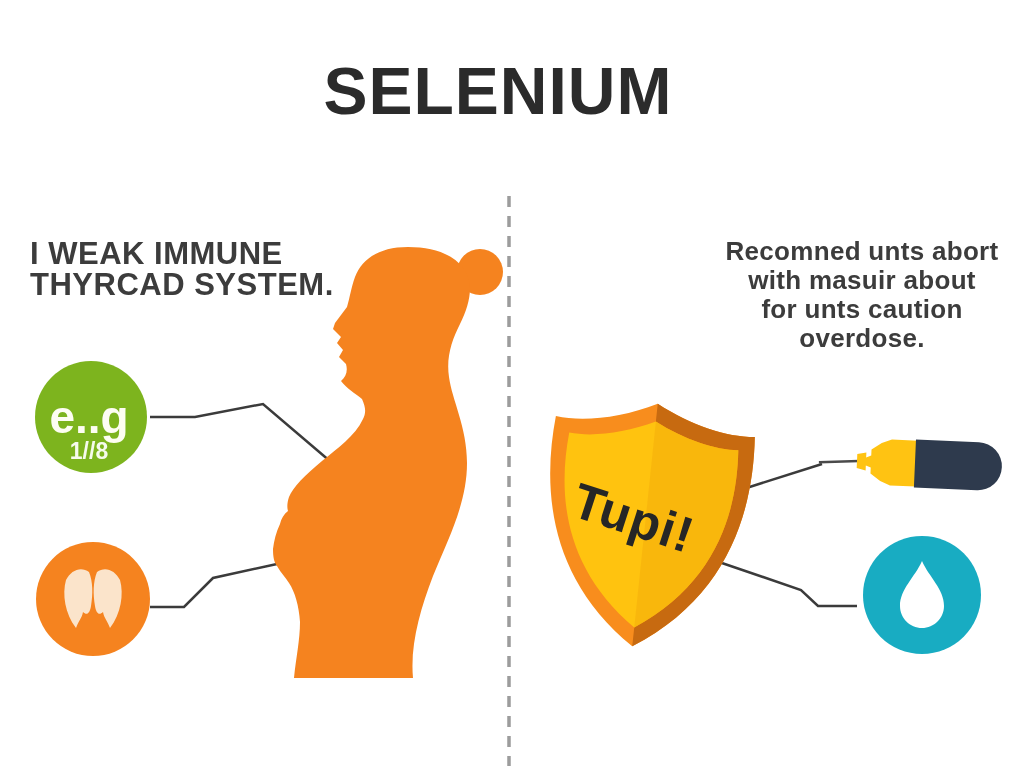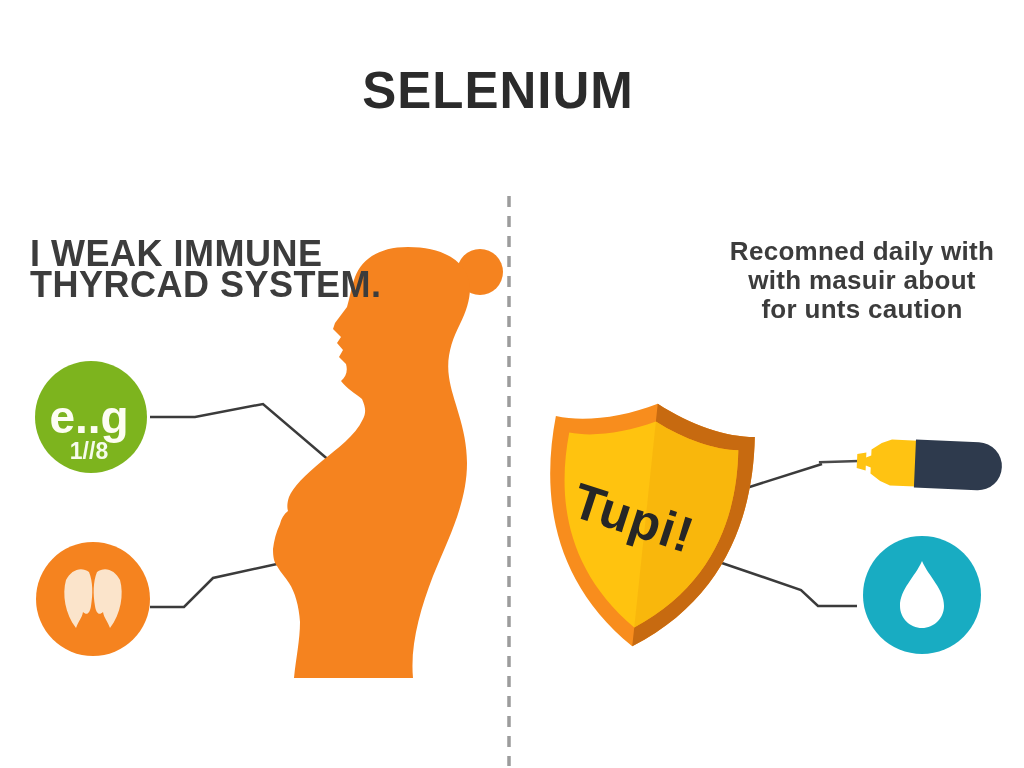--- a/index.html
+++ b/index.html
@@ -1,27 +1,27 @@
 <!DOCTYPE html>
 <html><head>
 <meta charset="utf-8">
 <style>
   html,body{margin:0;padding:0;}
   body{font-family:"Liberation Sans",sans-serif;background:#ffffff;}
   .canvas{position:relative;width:1024px;height:768px;background:#ffffff;overflow:hidden;}
 
   .title{
     position:absolute;left:0;top:54px;width:996px;
-    text-align:center;font-size:51px;line-height:74px;font-weight:bold;
+    text-align:center;font-size:66px;line-height:74px;font-weight:bold;
     letter-spacing:1px;color:#2b2b2b;
   }
 
   .left-text{
     position:absolute;left:30px;top:238px;
-    font-size:36px;line-height:31px;font-weight:bold;
+    font-size:31px;line-height:31px;font-weight:bold;
     letter-spacing:0.5px;color:#3c3c3c;text-align:left;
   }
 
   .right-text{
     position:absolute;left:700px;top:237px;width:324px;
     font-size:26px;line-height:29px;font-weight:bold;
     letter-spacing:0.3px;color:#3c3c3c;text-align:center;
   }
 
   svg.art{position:absolute;left:0;top:0;}
@@ -119,18 +119,19 @@
   </svg>
 
   <h1 class="title" style="margin:0;position:absolute;">SELENIUM</h1>
 
   <div class="left-text">
     <div>I WEAK IMMUNE</div>
     <div>THYRCAD SYSTEM.</div>
   </div>
 
   <div class="right-text">
-    <div>Recomned daily with</div>
+    <div>Recomned unts abort</div>
     <div>with masuir about</div>
     <div>for unts caution</div>
+    <div>overdose.</div>
   </div>
 
 </div>
 
 </body></html>

